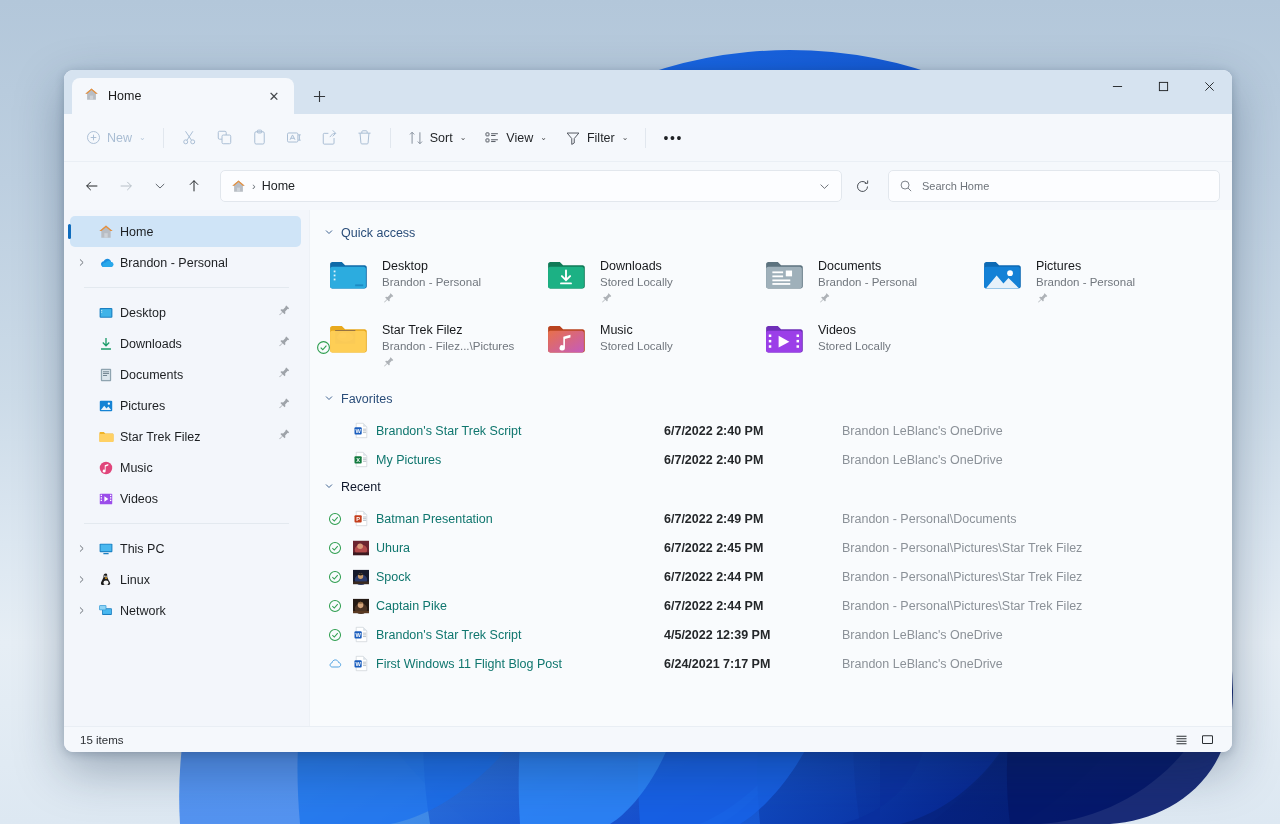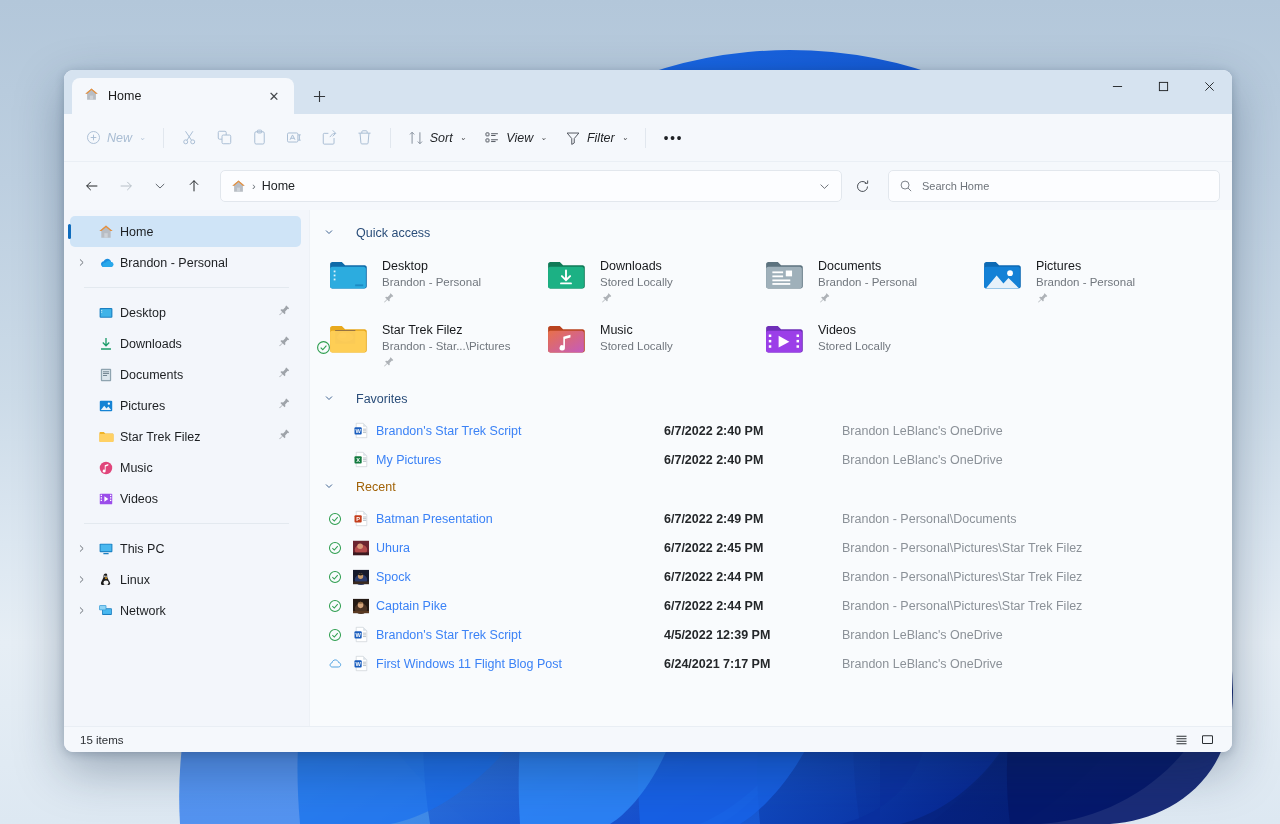--- a/index.html
+++ b/index.html
@@ -52,21 +52,21 @@
   }
 
   
   .cmdbar {
     height: 48px; flex: 0 0 48px; background: #f5f8fc;
     display: flex; align-items: center; padding: 0 14px; gap: 2px;
     border-bottom: 1px solid #eaeff5;
   }
   .cmd {
     height: 32px; border-radius: 5px; display: flex; align-items: center;
-    gap: 6px; padding: 0 8px; color: #a9bdd3; font-size: 12.5px; white-space: nowrap; font-style: italic;
+    gap: 6px; padding: 0 8px; color: #a9bdd3; font-size: 12.5px; white-space: nowrap;
   }
   .cmd.enabled { color: #1f2225; }
   .cmd .chev { font-size: 8px; opacity: .8; margin-left: 1px; }
   .cmd-sep { width: 1px; height: 20px; background: #e1e7ee; margin: 0 7px; }
 
   
   .navbar {
     height: 48px; flex: 0 0 48px; background: #f5f8fc;
     display: flex; align-items: center; padding: 0 12px; gap: 2px;
   }
@@ -123,25 +123,25 @@
     width: 24px; flex: 0 0 24px; display: flex; align-items: center;
     justify-content: center;
   }
   .nav-label { font-size: 12.5px; color: #1c1f22; flex: 1; white-space: nowrap; }
   .nav-pin { width: 16px; flex: 0 0 16px; opacity: .62; }
   .nav-sep { height: 1px; background: #e3e9ef; margin: 9px 12px 9px 14px; }
 
   
   .content { flex: 1; overflow: hidden; padding: 12px 16px 0 10px; background: #f9fbfd; }
   .section-head {
-    display: flex; align-items: center; gap: 22px; height: 22px;
+    display: flex; align-items: center; gap: 7px; height: 22px;
     margin: 0 0 6px 4px; color: #2a4d79; font-size: 12.5px;
   }
   .section-head .sc { font-size: 9px; color: #3f6391; }
-  .section-head.recent { color: #a16207; }
+  .section-head.recent { color: #0f172a; }
 
   .tiles { display: flex; flex-wrap: wrap; margin-bottom: 10px; }
   .tile {
     width: 218px; height: 64px; display: flex; align-items: flex-start;
     padding: 4px 6px 0 8px; gap: 10px; border-radius: 5px; position: relative;
   }
   .tile-ico { position: relative; width: 44px; flex: 0 0 44px; padding-top: 4px; }
   .tile-txt { padding-top: 5px; min-width: 0; }
   .tile-name {
     font-size: 12.5px; color: #17191c; white-space: nowrap; overflow: hidden;
@@ -155,21 +155,21 @@
   .rows { margin-bottom: 2px; }
   .frow {
     height: 29px; display: flex; align-items: center; border-radius: 4px;
     padding-left: 4px;
   }
   .frow-sync { width: 22px; flex: 0 0 22px; display: flex; justify-content: center; }
   .frow-ico {
     width: 30px; flex: 0 0 30px; display: flex; align-items: center;
     justify-content: center;
   }
-  .frow-name { width: 288px; flex: 0 0 288px; font-size: 12.5px; color: #3b82f6; }
+  .frow-name { width: 288px; flex: 0 0 288px; font-size: 12.5px; color: #0f766e; }
   .frow-date { width: 178px; flex: 0 0 178px; font-size: 12.5px; color: #24272a; font-weight: bold; }
   .frow-loc { flex: 1; font-size: 12.5px; color: #8b9198; white-space: nowrap; }
 
   
   .statusbar {
     height: 26px; flex: 0 0 26px; background: #f5f8fc; border-top: 1px solid #e9eef4;
     display: flex; align-items: center; padding: 0 12px 0 16px;
   }
   .status-text { font-size: 11.5px; color: #2b2f33; flex: 1; }
   .view-toggle {
@@ -709,21 +709,21 @@
               <path d="M2 7c0-1.4 1.1-2.5 2.5-2.5h10.6l3.6 3.6h21.8c1.4 0 2.5 1.1 2.5 2.5v21c0 1.4-1.1 2.5-2.5 2.5H4.5C3.1 34.1 2 33 2 31.6z" fill="#e8a91e"></path>
               <rect x="8" y="9" width="22" height="15" fill="#4a3526"></rect>
               <path d="M8 9h22v15H8z" fill="#7a5a3c"></path>
               <ellipse cx="19" cy="17" rx="9" ry="5" fill="#c99b72"></ellipse>
               <ellipse cx="16" cy="15" rx="4" ry="3" fill="#e0bda0"></ellipse>
               <path d="M2 12.4c0-1.4 1.1-2.5 2.5-2.5h35c1.4 0 2.5 1.1 2.5 2.5v19.2c0 1.4-1.1 2.5-2.5 2.5H4.5C3.1 34.1 2 33 2 31.6z" fill="#ffcf57" opacity=".96"></path>
             </svg>
           </div>
           <div class="tile-txt">
             <div class="tile-name">Star Trek Filez</div>
-            <div class="tile-sub">Brandon - Star...\Pictures</div>
+            <div class="tile-sub">Brandon - Filez...\Pictures</div>
             <div class="tile-pin">
               <svg width="13" height="13" viewBox="0 0 16 16" fill="#7d838a">
                   <path d="M10.6 1.6 9.5 2.7l.5.5-3 3-2.1-.3-1 1L6 9l-3.4 3.4.5.5L6.5 9.5l2.1 2.1 1-1-.3-2.1 3-3 .5.5 1.1-1.1z"></path>
                 </svg>
             </div>
           </div>
         </div>
 
         <div class="tile">
           <div class="tile-ico">

